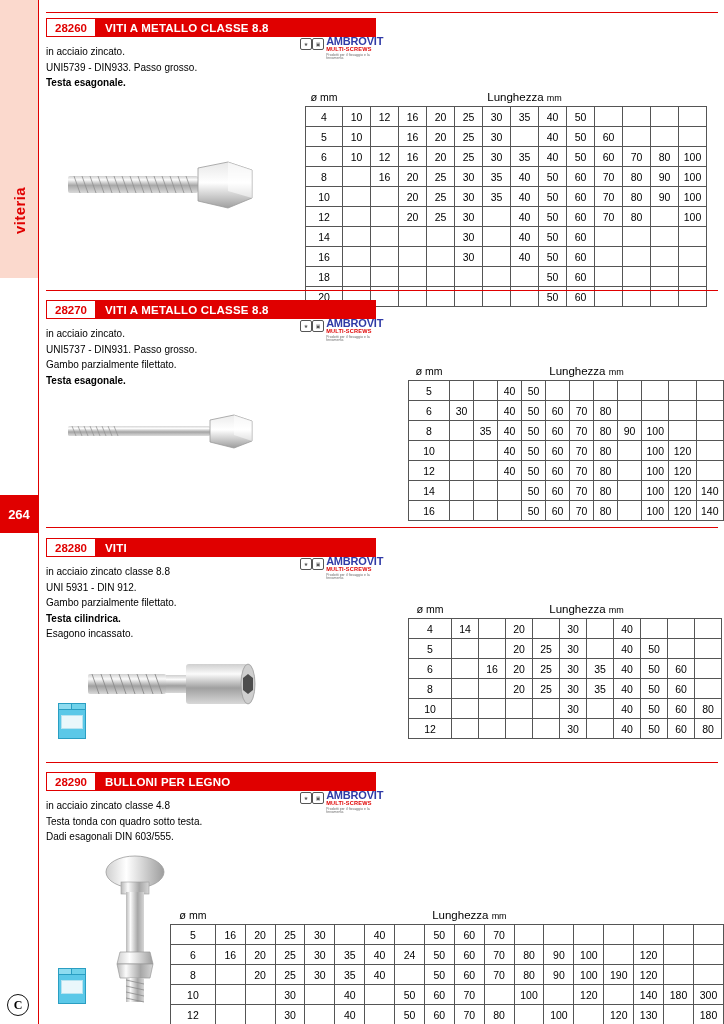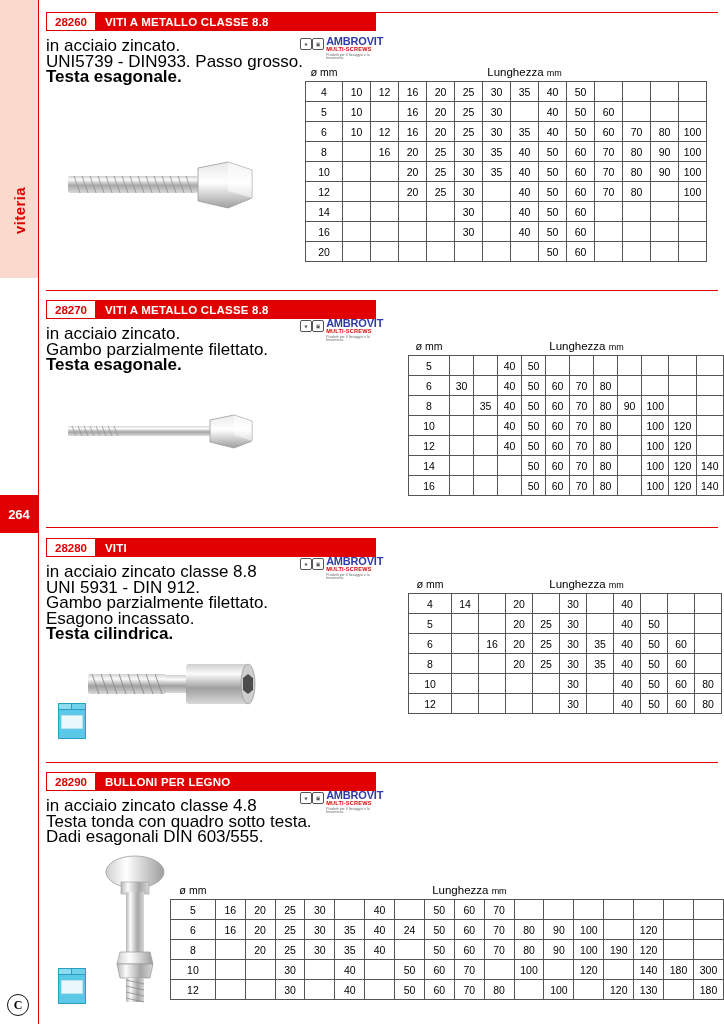--- a/index.html
+++ b/index.html
@@ -20,37 +20,37 @@
   
   .block{position:absolute;left:46px;width:672px;}
   .block-line{position:absolute;left:46px;width:672px;height:0;border-top:1px solid #e00000;}
 
   .code-bar{position:relative;height:19px;display:flex;align-items:stretch;width:330px;}
   .code-box{border:1.3px solid #e00000;padding:0 8px;display:flex;align-items:center;
     font-size:11.5px;font-weight:bold;color:#e00000;background:#fff;}
   .title-box{flex:1;background:#e00000;color:#fff;display:flex;align-items:center;
     padding-left:9px;font-size:11.5px;font-weight:bold;letter-spacing:.2px;}
 
-  .desc{margin-top:7px;font-size:17px;line-height:15.5px;color:#000;width:270px;}
+  .desc{margin-top:7px;font-size:10px;line-height:15.5px;color:#000;width:270px;}
   .desc b{font-weight:bold;}
 
   
   .brand{position:absolute;width:86px;height:26px;display:flex;align-items:flex-start;}
   .brand .bmark{width:24px;height:20px;position:relative;margin-right:3px;}
   .brand .bmark .sq{position:absolute;top:2px;width:10px;height:10px;border:1px solid #555;border-radius:2px;
     font-size:5px;color:#555;display:flex;align-items:center;justify-content:center;}
   .brand .bmark .sq1{left:0;}
   .brand .bmark .sq2{left:12px;}
   .brand .btxt{line-height:1;}
   .brand .bname{font-size:11px;font-weight:bold;color:#2f3aa6;letter-spacing:-.2px;}
   .brand .bsub{font-size:5.6px;font-weight:bold;color:#e00000;letter-spacing:.2px;}
   .brand .bfoot{font-size:3.4px;color:#666;letter-spacing:.1px;margin-top:1px;}
 
   
-  table.sz{border-collapse:collapse;table-layout:fixed;font-size:10.5px;}
+  table.sz{border-collapse:collapse;table-layout:fixed;font-size:10.5px;margin-top:25px;}
   table.sz td,table.sz th{border:1px solid #555;height:19px;text-align:center;vertical-align:middle;
     font-weight:normal;padding:0;}
   table.sz tr.head td{border:none;height:19px;}
   table.sz td.dia{border-left:none;border-top:none;}
   .hdr-dia{font-size:10.5px;}
   .hdr-dia .o{font-size:11px;}
   .hdr-len{font-size:11.5px;}
   .hdr-len .mm{font-size:9px;}
 
   
@@ -70,21 +70,21 @@
     <div class="rail-top"></div>
     <div class="rail-vert">
       <span>viteria</span>
     </div>
     <div class="rail-page">264</div>
     <div class="rail-c">C</div>
   </div>
 
   <div class="block-line" style="top:12px;"></div>
 
-  <div class="block" style="top:12px;">
+  <div class="block" style="top:18px;">
     <div class="code-bar">
       <div class="code-box">28260</div>
       <div class="title-box">VITI A METALLO CLASSE 8.8</div>
     </div>
     <div class="desc">
       <div>in acciaio zincato.</div>
       <div>UNI5739 - DIN933. Passo grosso.</div>
       <div><b>Testa esagonale.</b></div>
     </div>
   </div>
@@ -268,20 +268,36 @@
             <td></td>
         <td>40</td>
             <td>50</td>
             <td>60</td>
         <td></td>
             <td></td>
             <td></td>
         <td></td>
           </tr>
       <tr>
+            <td>18</td>
+        <td></td>
+            <td></td>
+            <td></td>
+        <td></td>
+            <td></td>
+            <td></td>
+        <td></td>
+            <td>50</td>
+            <td>60</td>
+        <td></td>
+            <td></td>
+            <td></td>
+        <td></td>
+          </tr>
+      <tr>
             <td>20</td>
         <td></td>
             <td></td>
             <td></td>
         <td></td>
             <td></td>
             <td></td>
         <td></td>
             <td>50</td>
             <td>60</td>
@@ -296,20 +312,21 @@
 
   <div class="block-line" style="top:290px;"></div>
 
   <div class="block" style="top:300px;">
     <div class="code-bar">
       <div class="code-box">28270</div>
       <div class="title-box">VITI A METALLO CLASSE 8.8</div>
     </div>
     <div class="desc">
       <div>in acciaio zincato.</div>
+      <div>UNI5737 - DIN931. Passo grosso.</div>
       <div>Gambo parzialmente filettato.</div>
       <div><b>Testa esagonale.</b></div>
     </div>
   </div>
 
   <div class="brand" style="left:300px;top:318px;">
     <div class="bmark">
       <div class="sq sq1">★</div>
         <div class="sq sq2">▣</div>
     </div>
@@ -465,22 +482,22 @@
 
   <div class="block" style="top:538px;">
     <div class="code-bar" style="width:330px;">
       <div class="code-box">28280</div>
       <div class="title-box">VITI</div>
     </div>
     <div class="desc">
       <div>in acciaio zincato classe 8.8</div>
       <div>UNI 5931 - DIN 912.</div>
       <div>Gambo parzialmente filettato.</div>
+      <div><b>Testa cilindrica.</b></div>
       <div>Esagono incassato.</div>
-      <div><b>Testa cilindrica.</b></div>
     </div>
   </div>
 
   <div class="brand" style="left:300px;top:556px;">
     <div class="bmark">
       <div class="sq sq1">★</div>
         <div class="sq sq2">▣</div>
     </div>
     <div class="btxt">
       <div class="bname">AMBROVIT</div>

